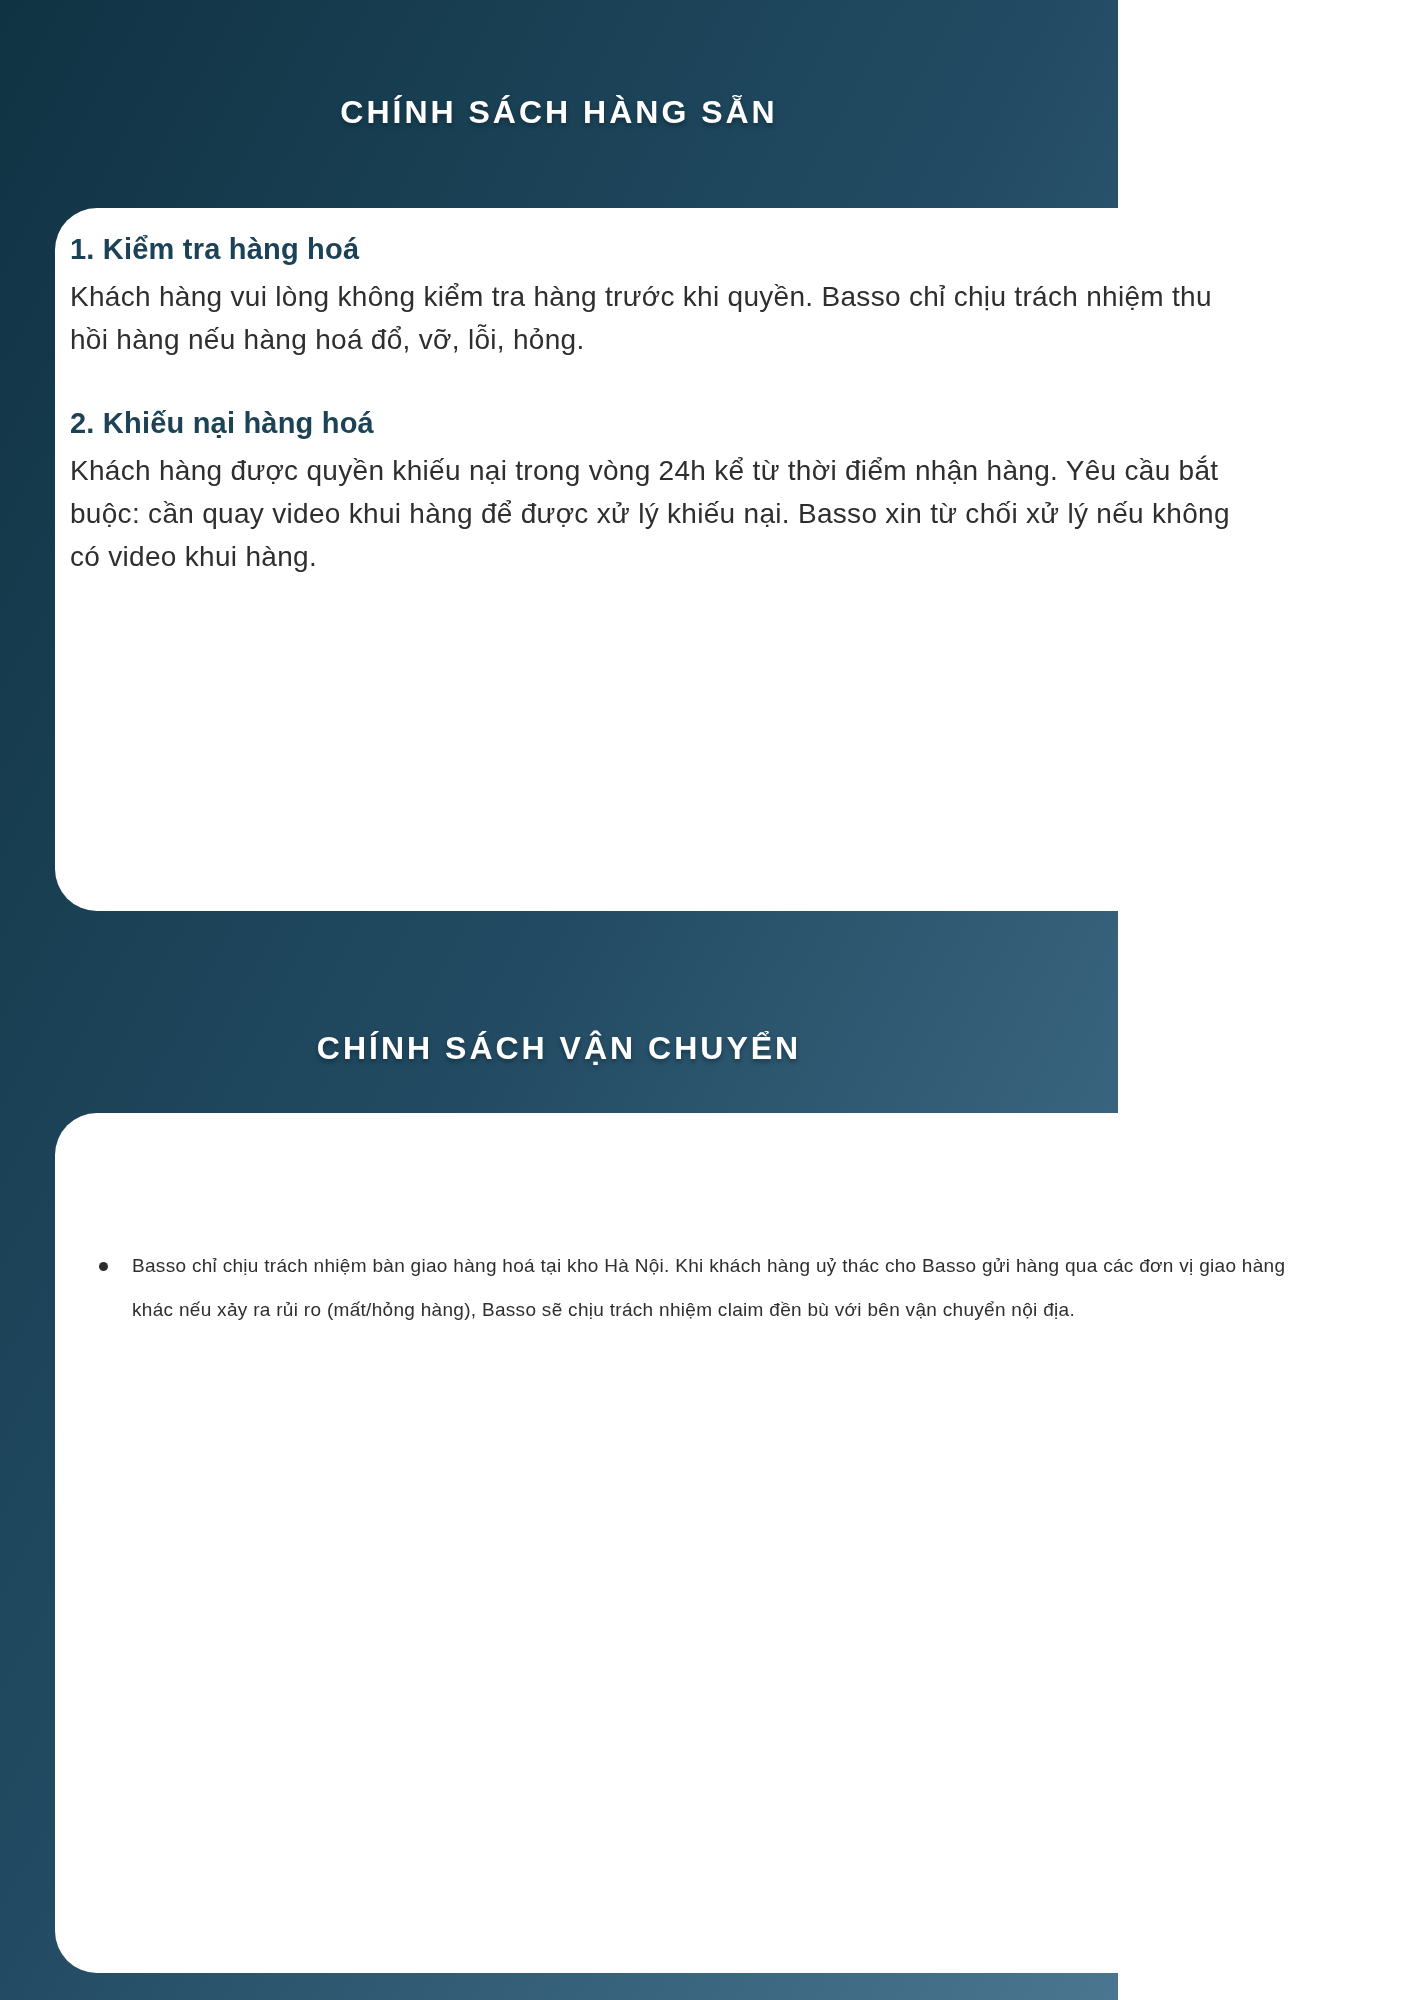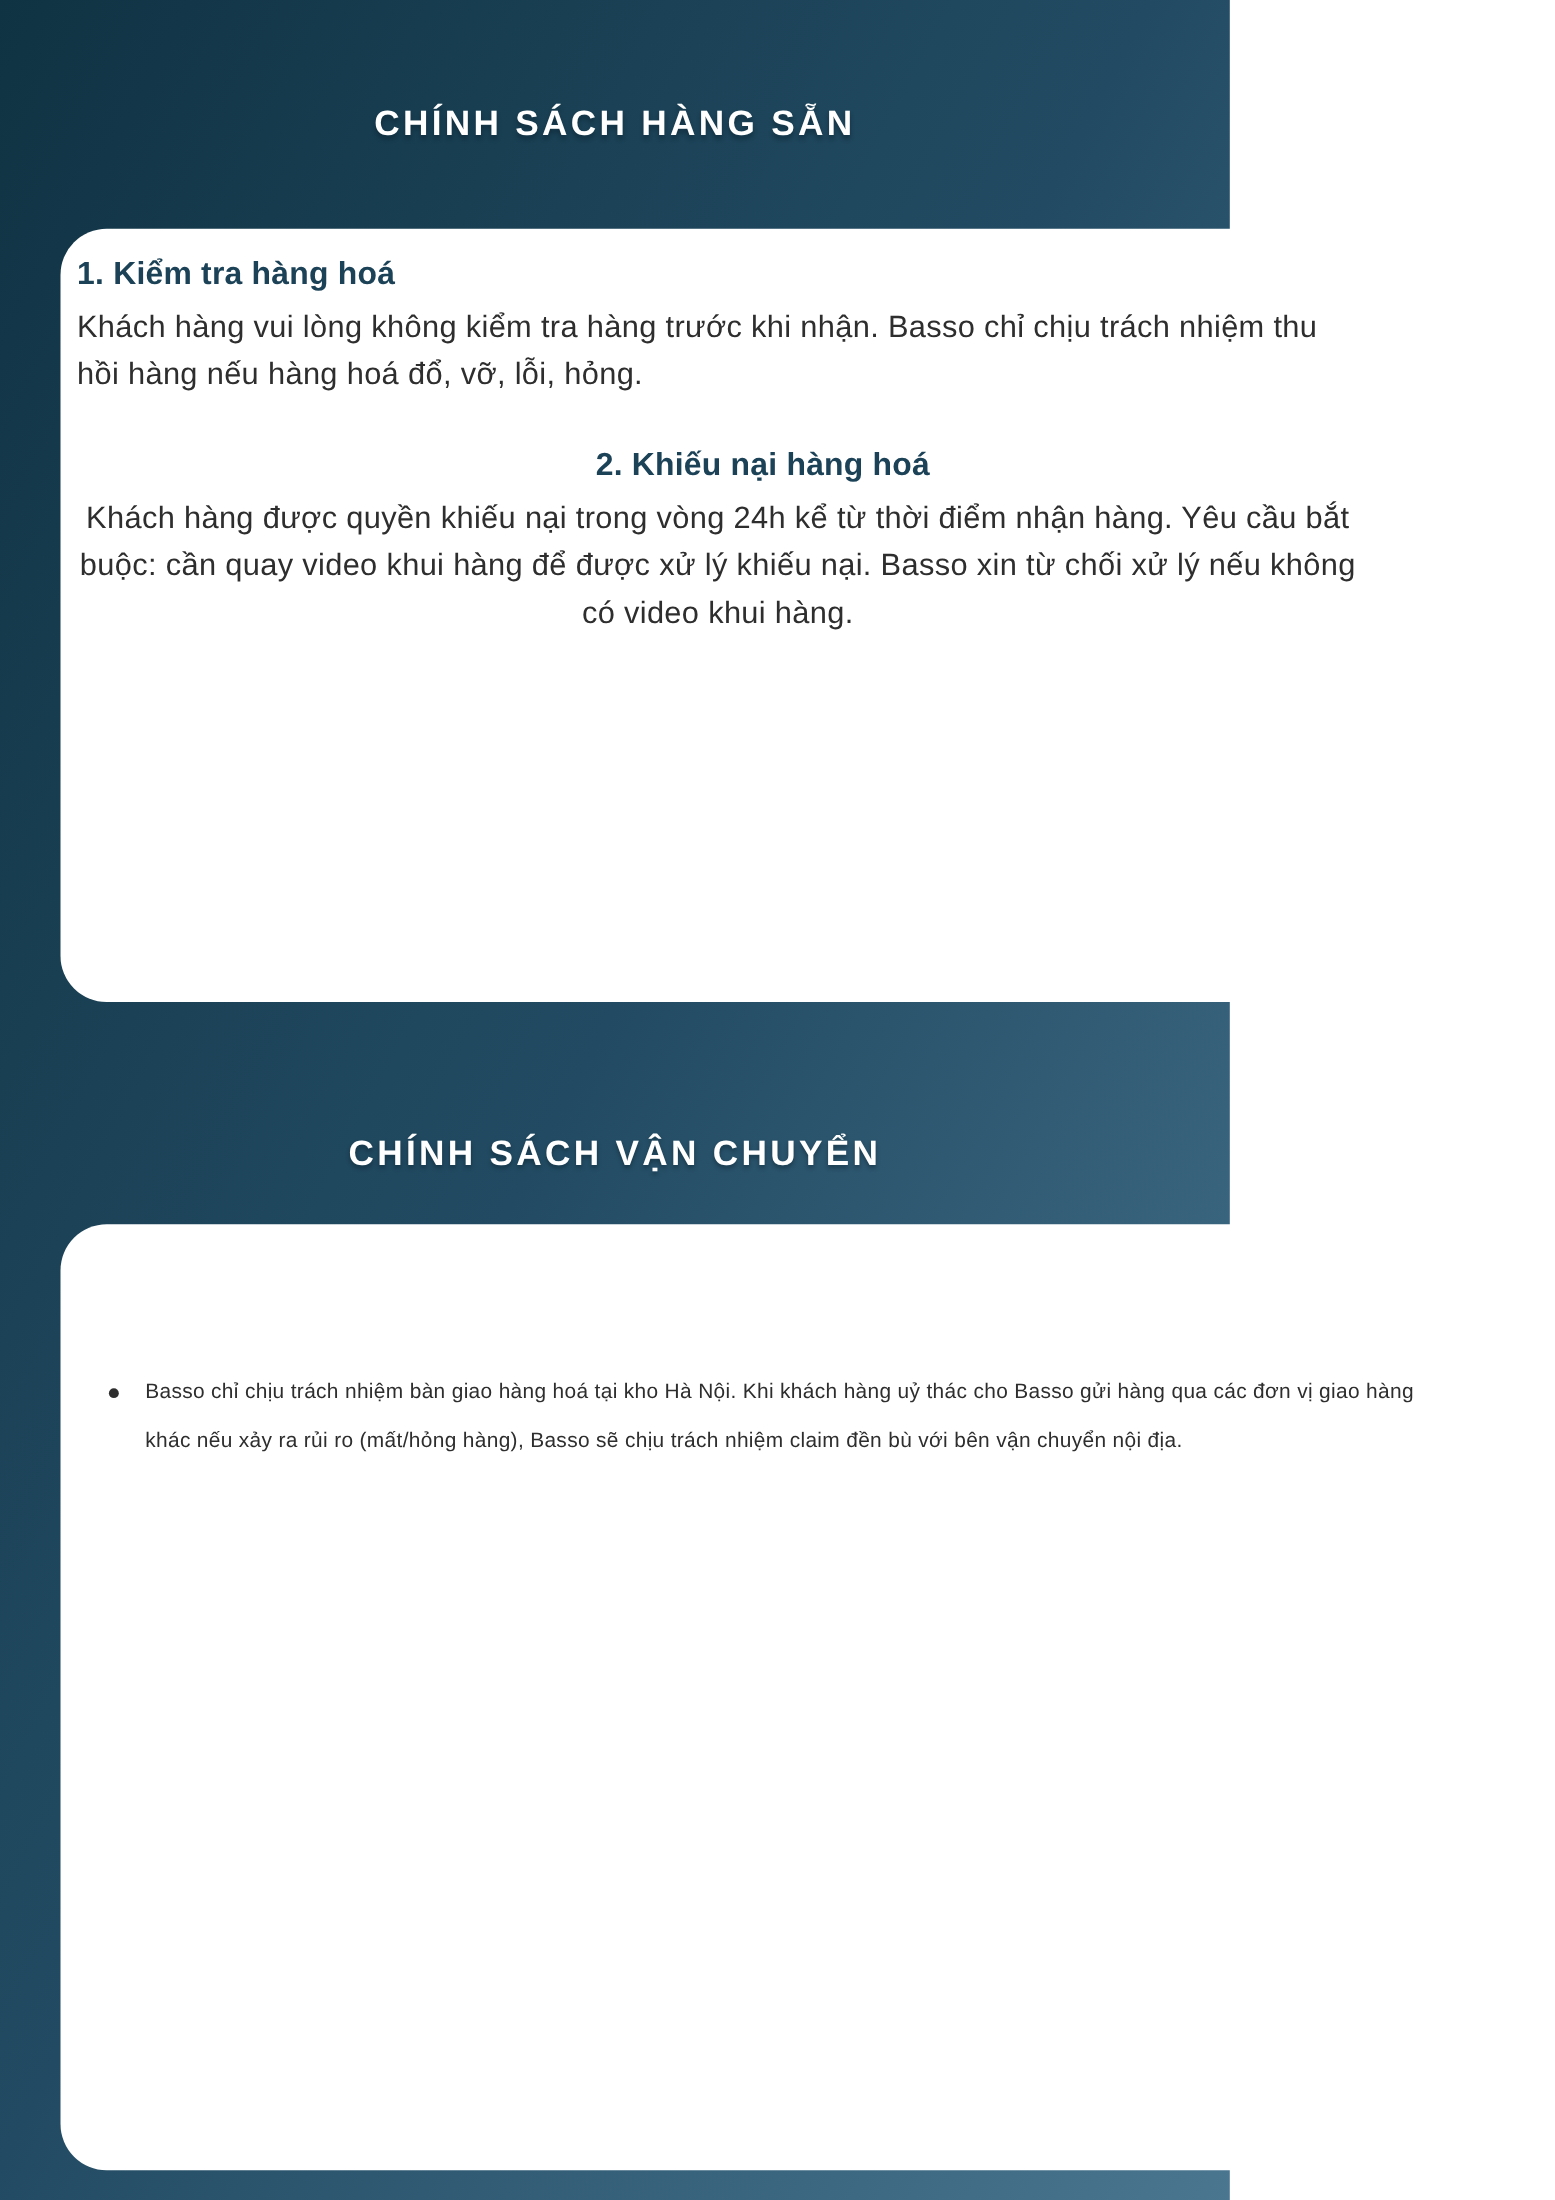--- a/index.html
+++ b/index.html
@@ -38,21 +38,20 @@
     margin-left: 55px;
     box-sizing: border-box;
   }
   .card-ready-stock {
     margin-top: 72px;
     height: 703px;
     padding: 23px 40px 0 15px;
   }
   .policy-block + .policy-block {
     margin-top: 44px;
-    text-align: center;
   }
   .policy-heading {
     margin: 0 0 7px 0;
     font-size: 29px;
     line-height: 37px;
     font-weight: bold;
     color: #1c4257;
     letter-spacing: 0.2px;
   }
   .policy-body {
@@ -96,21 +95,21 @@
 </head>
 <body>
 
 <div class="page">
 
   <h1 class="page-title">CHÍNH SÁCH HÀNG SẴN</h1>
 
   <section class="card card-ready-stock">
     <div class="policy-block">
       <h2 class="policy-heading">1. Kiểm tra hàng hoá</h2>
-      <p class="policy-body">Khách hàng vui lòng không kiểm tra hàng trước khi nhận. Basso chỉ chịu trách nhiệm thu hồi hàng nếu hàng hoá đổ, vỡ, lỗi, hỏng.</p>
+      <p class="policy-body">Khách hàng vui lòng không kiểm tra hàng trước khi quyền. Basso chỉ chịu trách nhiệm thu hồi hàng nếu hàng hoá đổ, vỡ, lỗi, hỏng.</p>
     </div>
     <div class="policy-block">
       <h2 class="policy-heading">2. Khiếu nại hàng hoá</h2>
       <p class="policy-body">Khách hàng được quyền khiếu nại trong vòng 24h kể từ thời điểm nhận hàng. Yêu cầu bắt buộc: cần quay video khui hàng để được xử lý khiếu nại. Basso xin từ chối xử lý nếu không có video khui hàng.</p>
     </div>
   </section>
 
   <h1 class="page-title title-2">CHÍNH SÁCH VẬN CHUYỂN</h1>
 
   <section class="card card-shipping">

